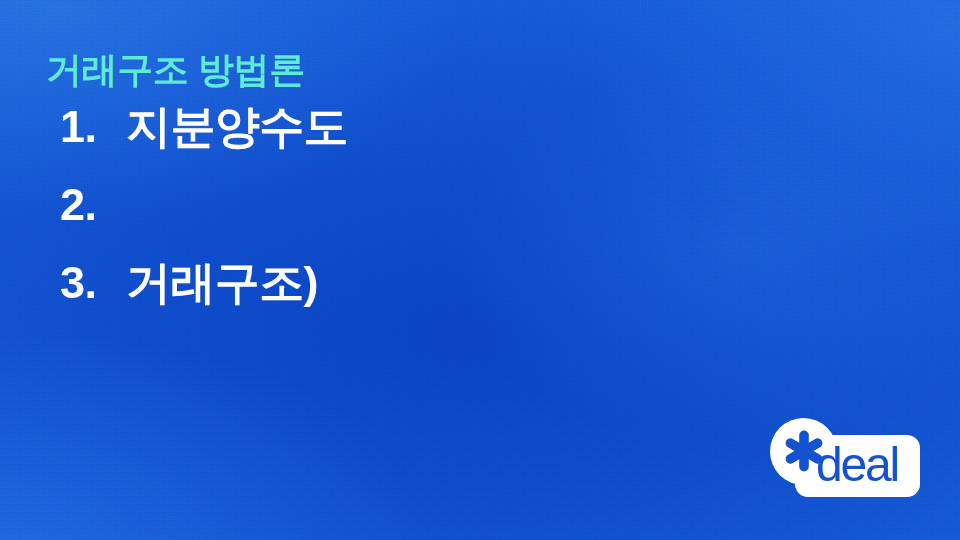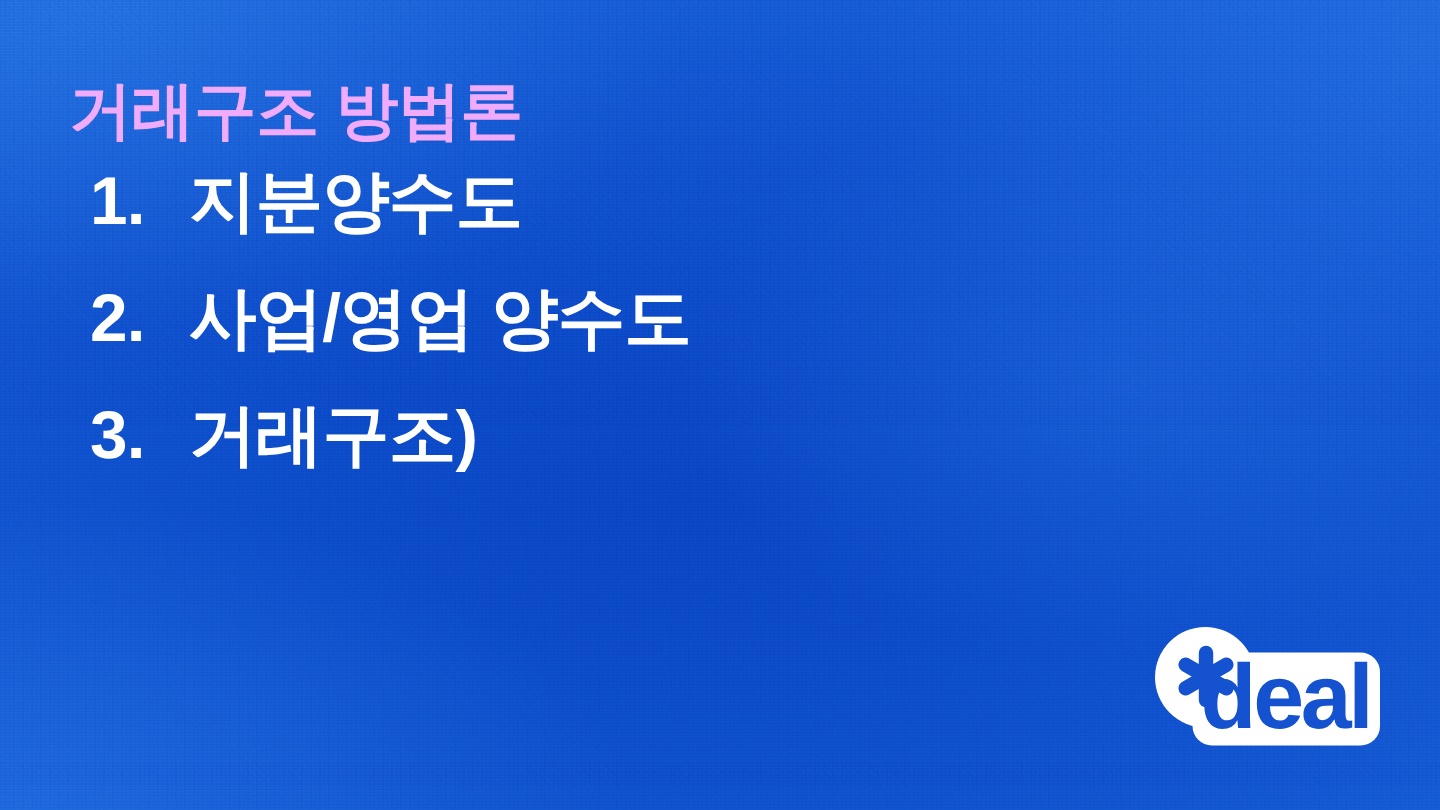--- a/index.html
+++ b/index.html
@@ -57,22 +57,22 @@
   }
 
   
   .text-block {
     position:absolute;
     left:46px; top:48px;
     width:700px;
   }
 
   .slide-title {
-    color:#f0abfc;
-    font-size:42px;
+    color:#5eead4;
+    font-size:36px;
     font-weight:bold;
     line-height:1.22;
     letter-spacing:-0.4px;
     white-space:nowrap;
   }
 
   .agenda-list {
     list-style:none;
     margin-top:12px;
   }
@@ -123,22 +123,22 @@
     width:44px; height:44px;
   }
   .logo-wordmark {
     position:absolute;
     left:29px; top:24px;
     width:120px; height:60px;
     display:flex;
     align-items:center;
     justify-content:center;
     color:#1452d0;
-    font-size:61px;
-    font-weight:bold;
+    font-size:48px;
+    font-weight:normal;
     letter-spacing:-2.2px;
     line-height:1;
     padding-bottom:3px;
   }
 </style>
 </head>
 <body>
 
 <div id="slide">
 
@@ -155,21 +155,20 @@
 
     <ul class="agenda-list">
 
       <li class="agenda-item">
         <span class="agenda-num">1.</span>
         <span class="agenda-label">지분양수도</span>
       </li>
 
       <li class="agenda-item">
         <span class="agenda-num">2.</span>
-        <span class="agenda-label">사업/영업 양수도</span>
       </li>
 
       <li class="agenda-item">
         <span class="agenda-num">3.</span>
         <span class="agenda-label">거래구조)</span>
       </li>
 
     </ul>
   </div>
 

